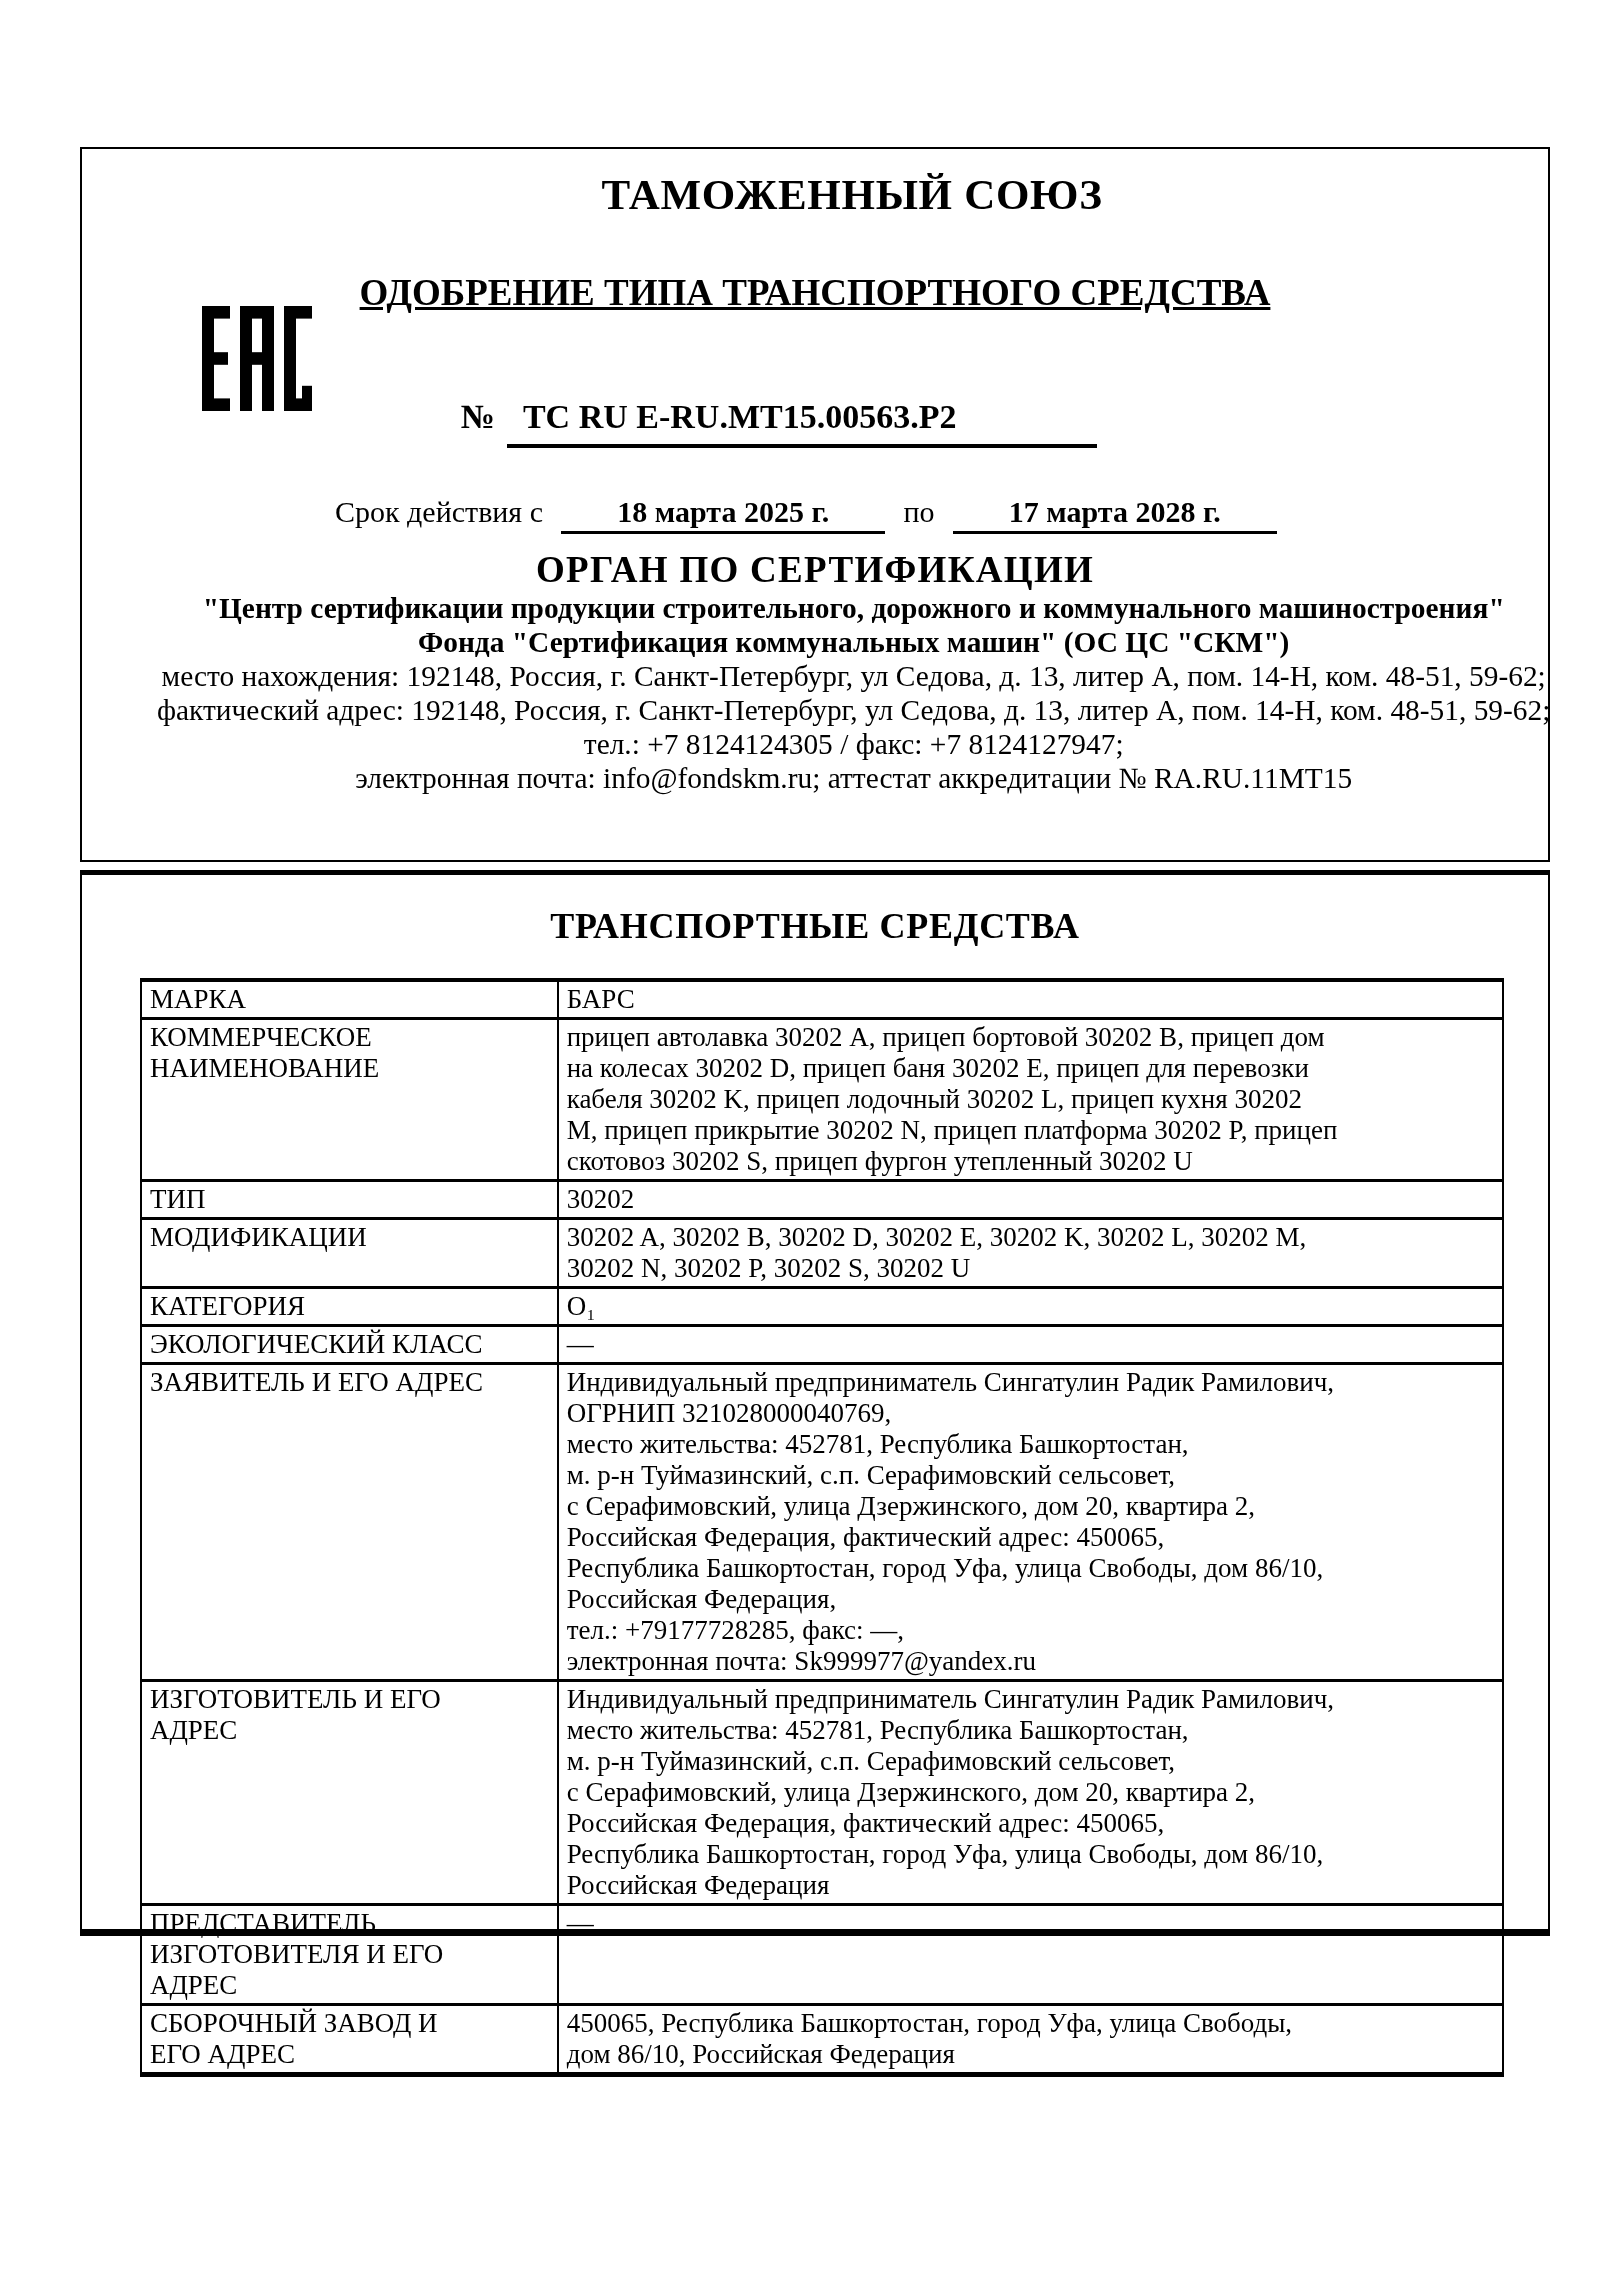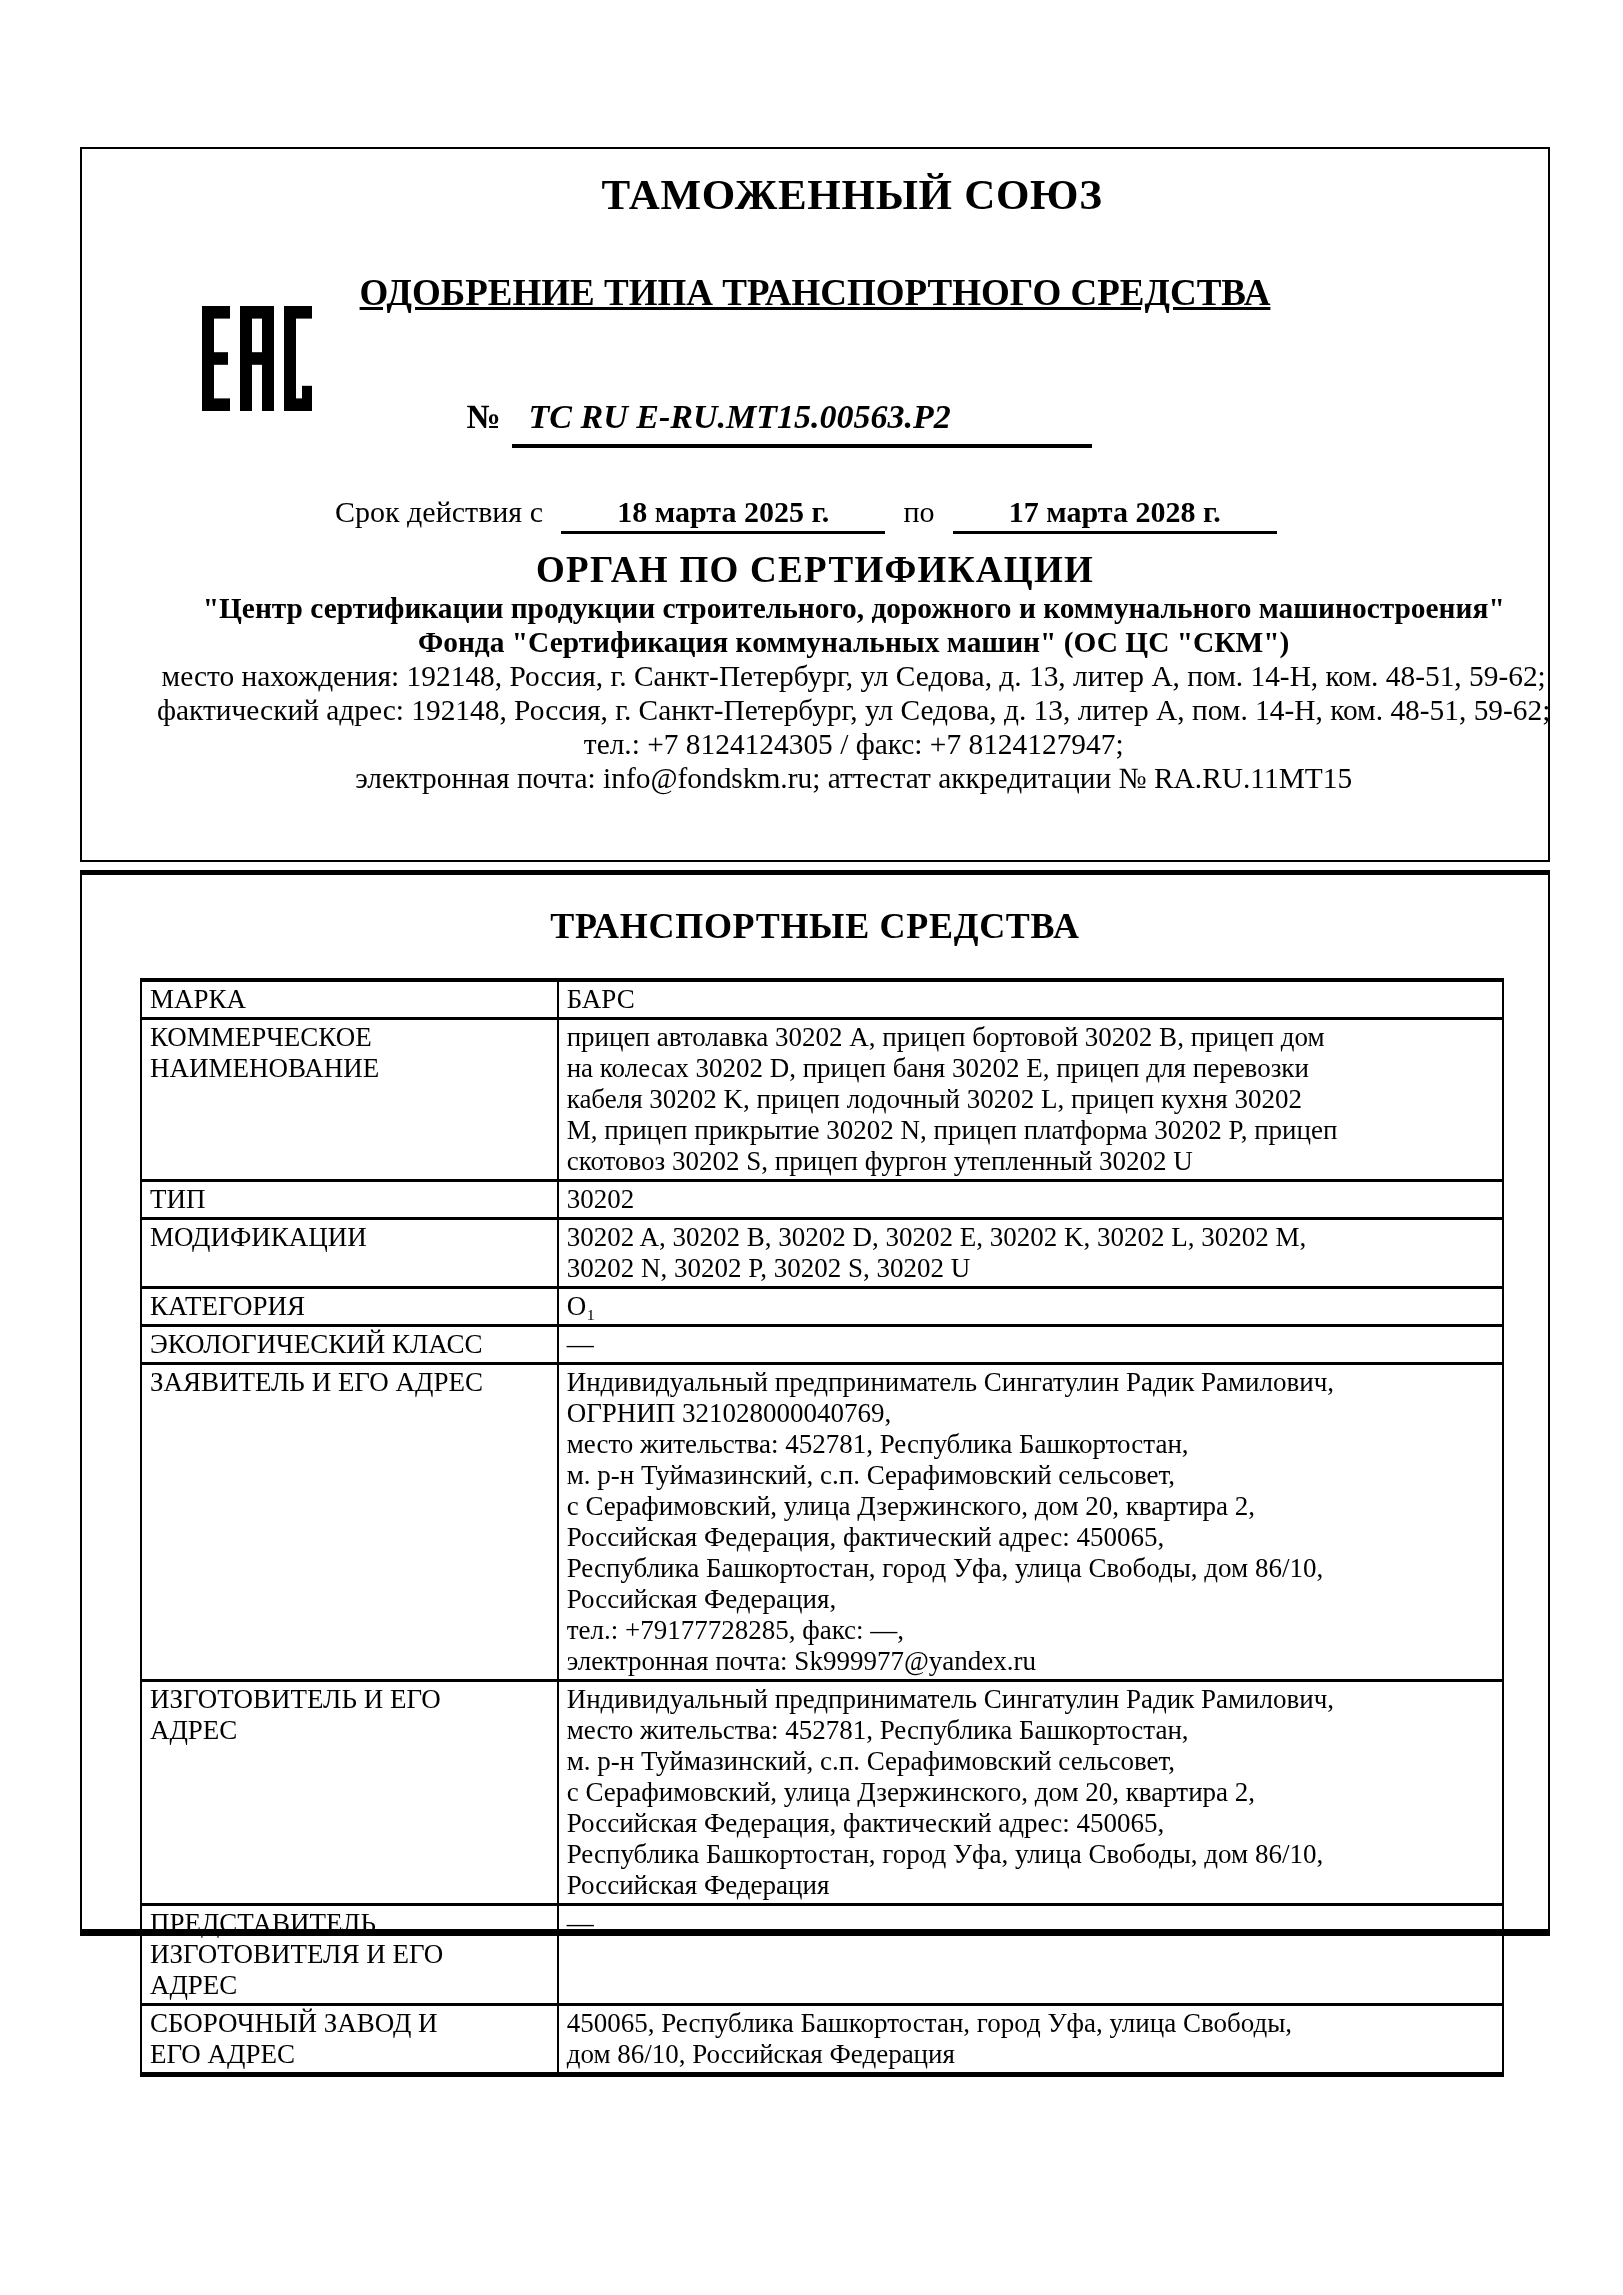--- a/index.html
+++ b/index.html
@@ -27,21 +27,21 @@
   }
   .eac {
     position:absolute; top:157px; left:120px; width:110px; height:105px;
   }
   .number-row {
     position:absolute; top:249px; left:0; width:100%; text-align:center;
     font-size:34px; font-weight:bold; transform:translateX(-36px);
   }
   .number-underline {
     display:inline-block; border-bottom:4.6px solid #000;
-    padding:0 141px 7.9px 16.4px; margin-left:11.8px;font-style:italic;
+    padding:0 141px 7.9px 16.4px; margin-left:11.8px;
   }
   .validity-row {
     position:absolute; top:346px; left:0; width:100%;
     display:flex; justify-content:center; align-items:baseline;
     font-size:30px;
   }
   .validity-row .date {
     font-weight:bold; border-bottom:3.9px solid #000;
     padding:0 56px 2px 56px; margin:0 18.3px; white-space:nowrap;
   }

